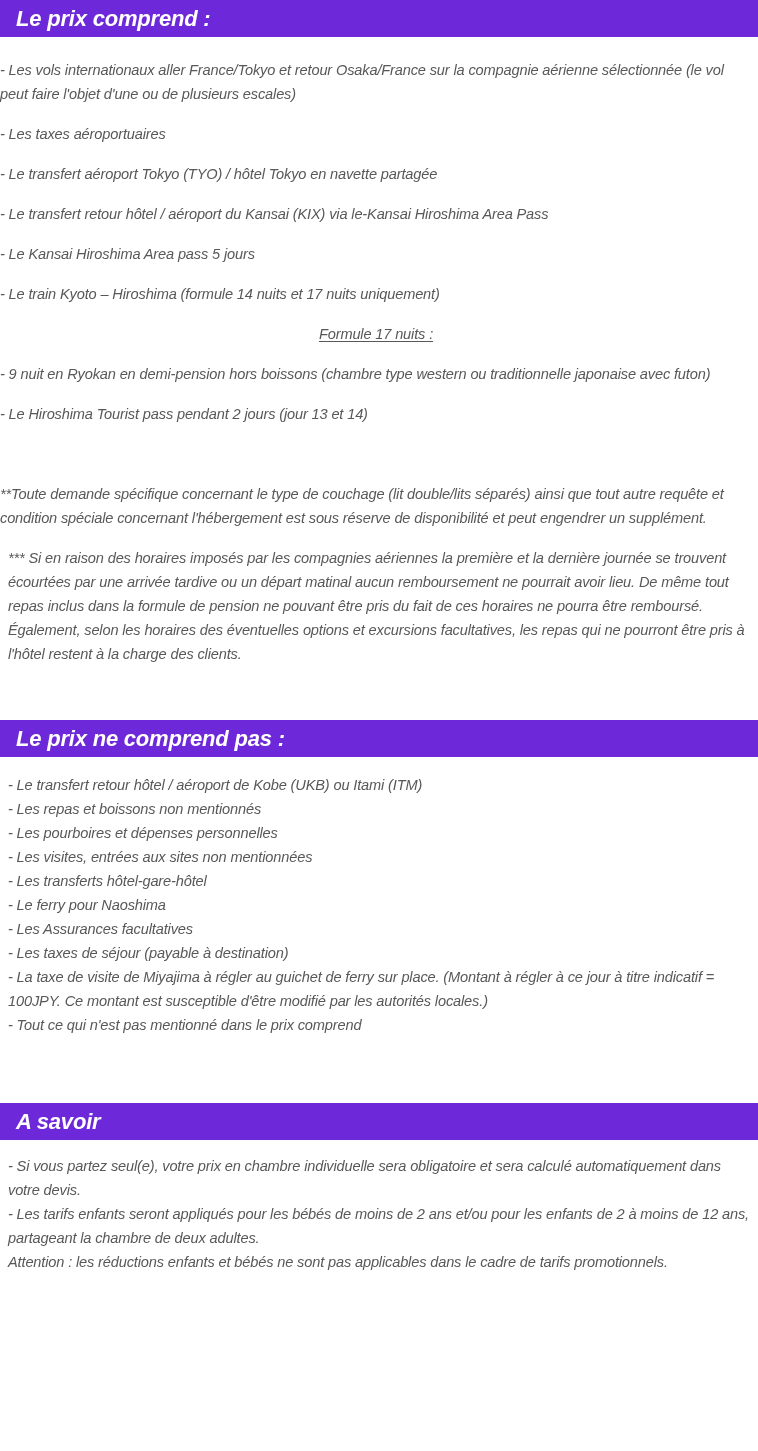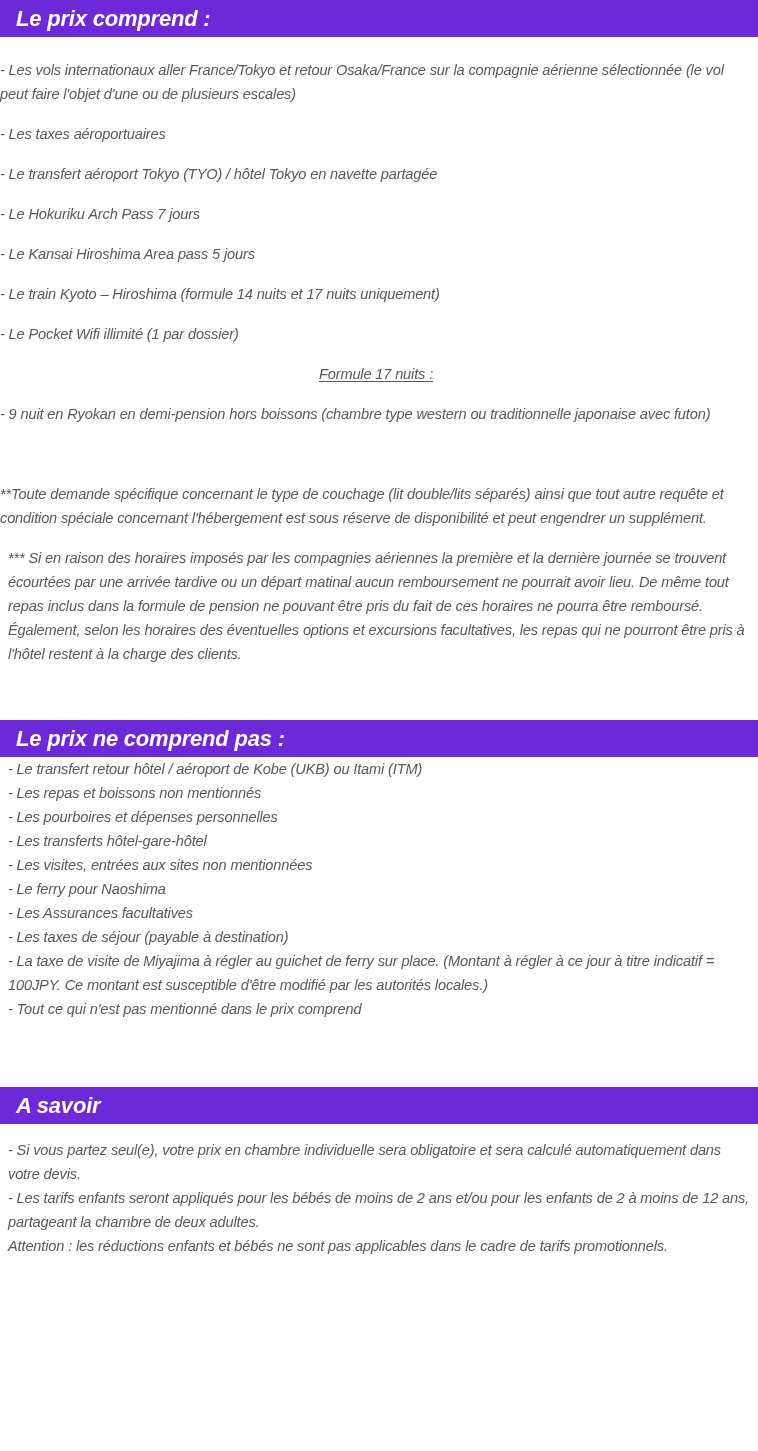--- a/index.html
+++ b/index.html
@@ -70,64 +70,64 @@
     text-decoration: underline;
     text-underline-offset: 2px;
     text-align: center;
   }
 
   .spacer-lg { height: 40px; }
   .spacer-md { height: 26px; }
   .spacer-sm { height: 14px; }
 
   .section-1-pad { padding-top: 21px; }
-  .section-2-pad { }
+  .section-2-pad { padding-top: 16px; }
   .section-3-pad { padding-top: 14px; }
 </style>
 </head>
 <body>
 
 <div class="page">
 
   <div class="section-bar">
     <span class="bar-title">Le prix comprend :</span>
   </div>
 
   <div class="body-block section-1-pad">
     <p class="para loose">- Les vols internationaux aller France/Tokyo et retour Osaka/France sur la compagnie aérienne sélectionnée (le vol peut faire l'objet d'une ou de plusieurs escales)</p>
     <p class="para loose">- Les taxes aéroportuaires</p>
     <p class="para loose">- Le transfert aéroport Tokyo (TYO) / hôtel Tokyo en navette partagée</p>
-    <p class="para loose">- Le Hokuriku Arch Pass 7 jours</p>
+    <p class="para loose">- Le transfert retour hôtel / aéroport du Kansai (KIX) via le-Kansai Hiroshima Area Pass</p>
     <p class="para loose">- Le Kansai Hiroshima Area pass 5 jours</p>
     <p class="para loose">- Le train Kyoto – Hiroshima (formule 14 nuits et 17 nuits uniquement)</p>
-    <p class="para loose">- Le Pocket Wifi illimité (1 par dossier)</p>
 
     <p class="para loose underline">Formule 17 nuits :</p>
 
     <p class="para loose">- 9 nuit en Ryokan en demi-pension hors boissons (chambre type western ou traditionnelle japonaise avec futon)</p>
+    <p class="para loose">- Le Hiroshima Tourist pass pendant 2 jours (jour 13 et 14)</p>
 
     <div class="spacer-lg"></div>
 
     <p class="para loose">**Toute demande spécifique concernant le type de couchage (lit double/lits séparés) ainsi que tout autre requête et condition spéciale concernant l'hébergement est sous réserve de disponibilité et peut engendrer un supplément.</p>
     <p class="para tight">*** Si en raison des horaires imposés par les compagnies aériennes la première et la dernière journée se trouvent écourtées par une arrivée tardive ou un départ matinal aucun remboursement ne pourrait avoir lieu. De même tout repas inclus dans la formule de pension ne pouvant être pris du fait de ces horaires ne pourra être remboursé. Également, selon les horaires des éventuelles options et excursions facultatives, les repas qui ne pourront être pris à l'hôtel restent à la charge des clients.</p>
 
     <div class="spacer-lg"></div>
     <div class="spacer-sm"></div>
   </div>
 
   <div class="section-bar">
     <span class="bar-title">Le prix ne comprend pas :</span>
   </div>
 
   <div class="body-block section-2-pad">
     <p class="para tight">- Le transfert retour hôtel / aéroport de Kobe (UKB) ou Itami (ITM)</p>
     <p class="para tight">- Les repas et boissons non mentionnés</p>
     <p class="para tight">- Les pourboires et dépenses personnelles</p>
+    <p class="para tight">- Les visites, entrées aux sites non mentionnées</p>
     <p class="para tight">- Les transferts hôtel-gare-hôtel</p>
-    <p class="para tight">- Les visites, entrées aux sites non mentionnées</p>
     <p class="para tight">- Le ferry pour Naoshima</p>
     <p class="para tight">- Les Assurances facultatives</p>
     <p class="para tight">- Les taxes de séjour (payable à destination)</p>
     <p class="para tight">- La taxe de visite de Miyajima à régler au guichet de ferry sur place. (Montant à régler à ce jour à titre indicatif = 100JPY. Ce montant est susceptible d'être modifié par les autorités locales.)</p>
     <p class="para tight">- Tout ce qui n'est pas mentionné dans le prix comprend</p>
 
     <div class="spacer-lg"></div>
     <div class="spacer-md"></div>
   </div>
 

